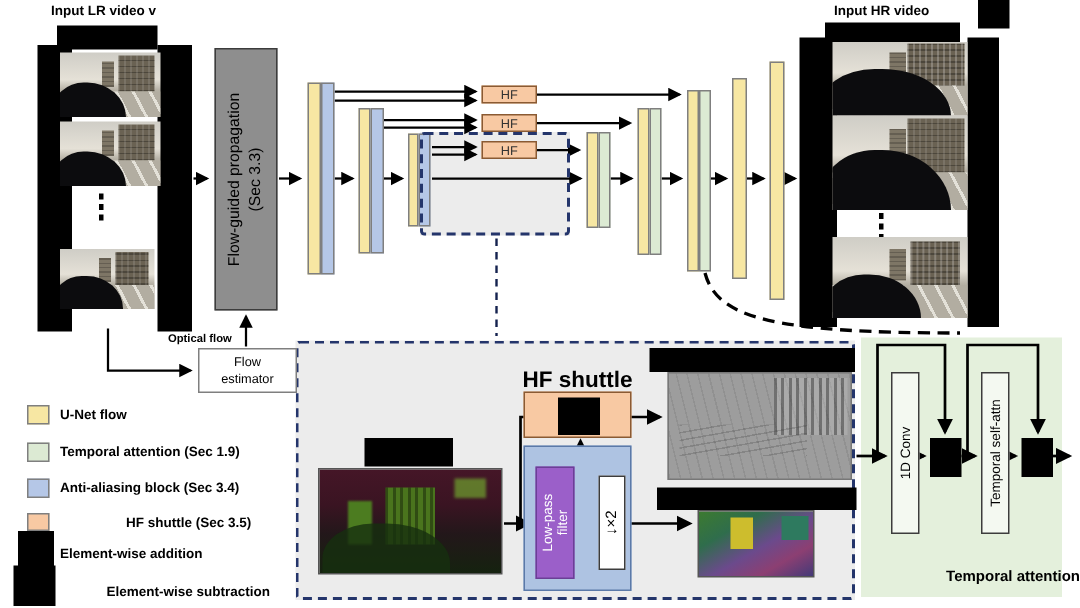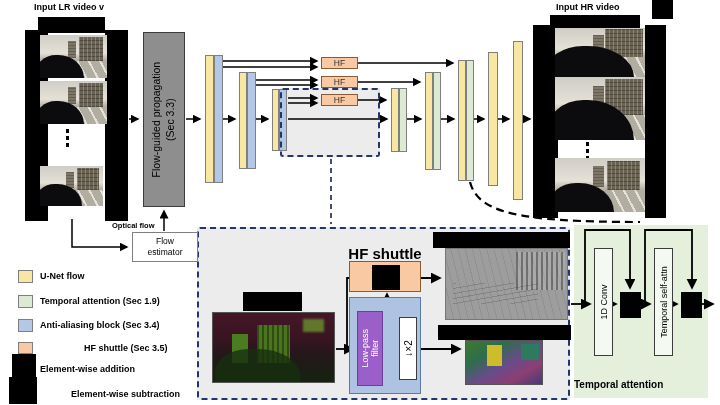--- a/index.html
+++ b/index.html
@@ -290,15 +290,15 @@
   </div>
 
   <div class="wvbox z3" style="left:594px;top:248px;width:19px;height:108px;">
     <div class="rot" style="font-size:9px;">1D Conv</div>
   </div>
   <div class="node z3" style="left:620px;top:292px;width:21px;height:26px;"></div>
   <div class="wvbox z3" style="left:654px;top:248px;width:19px;height:108px;">
     <div class="rot" style="font-size:9px;">Temporal self-attn</div>
   </div>
   <div class="node z3" style="left:681px;top:292px;width:21px;height:26px;"></div>
-  <div class="lbl z3" style="left:574px;top:379px;width:146px;font-size:10px;text-align:left;">Temporal attention</div>
+  <div class="lbl z3" style="left:574px;top:379px;width:146px;font-size:10px;text-align:right;">Temporal attention</div>
 
 </div>
 
 </body></html>

